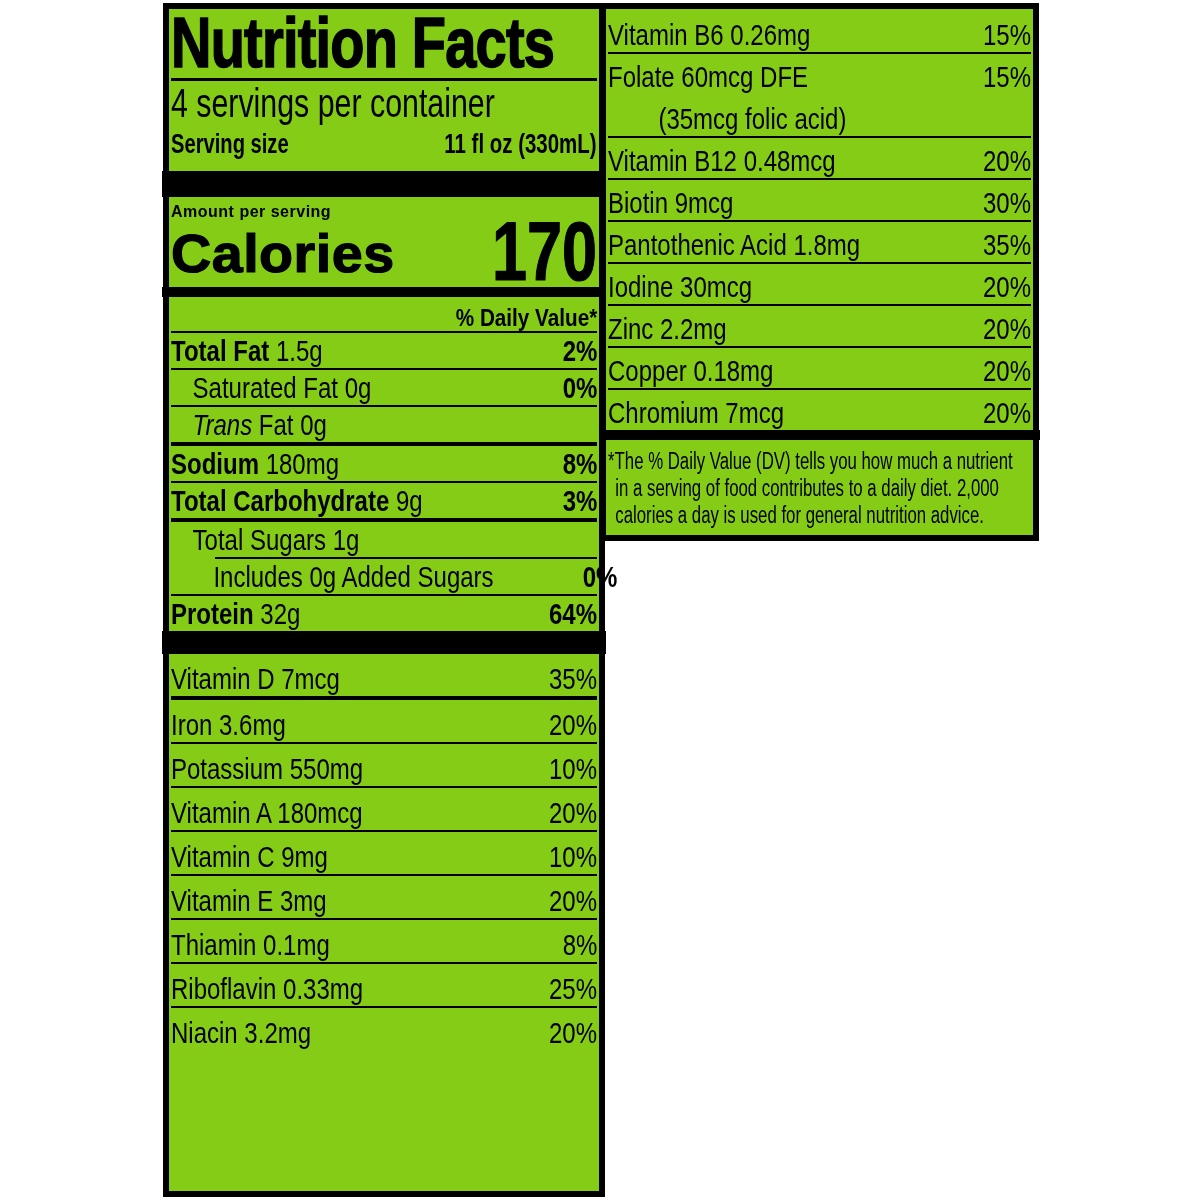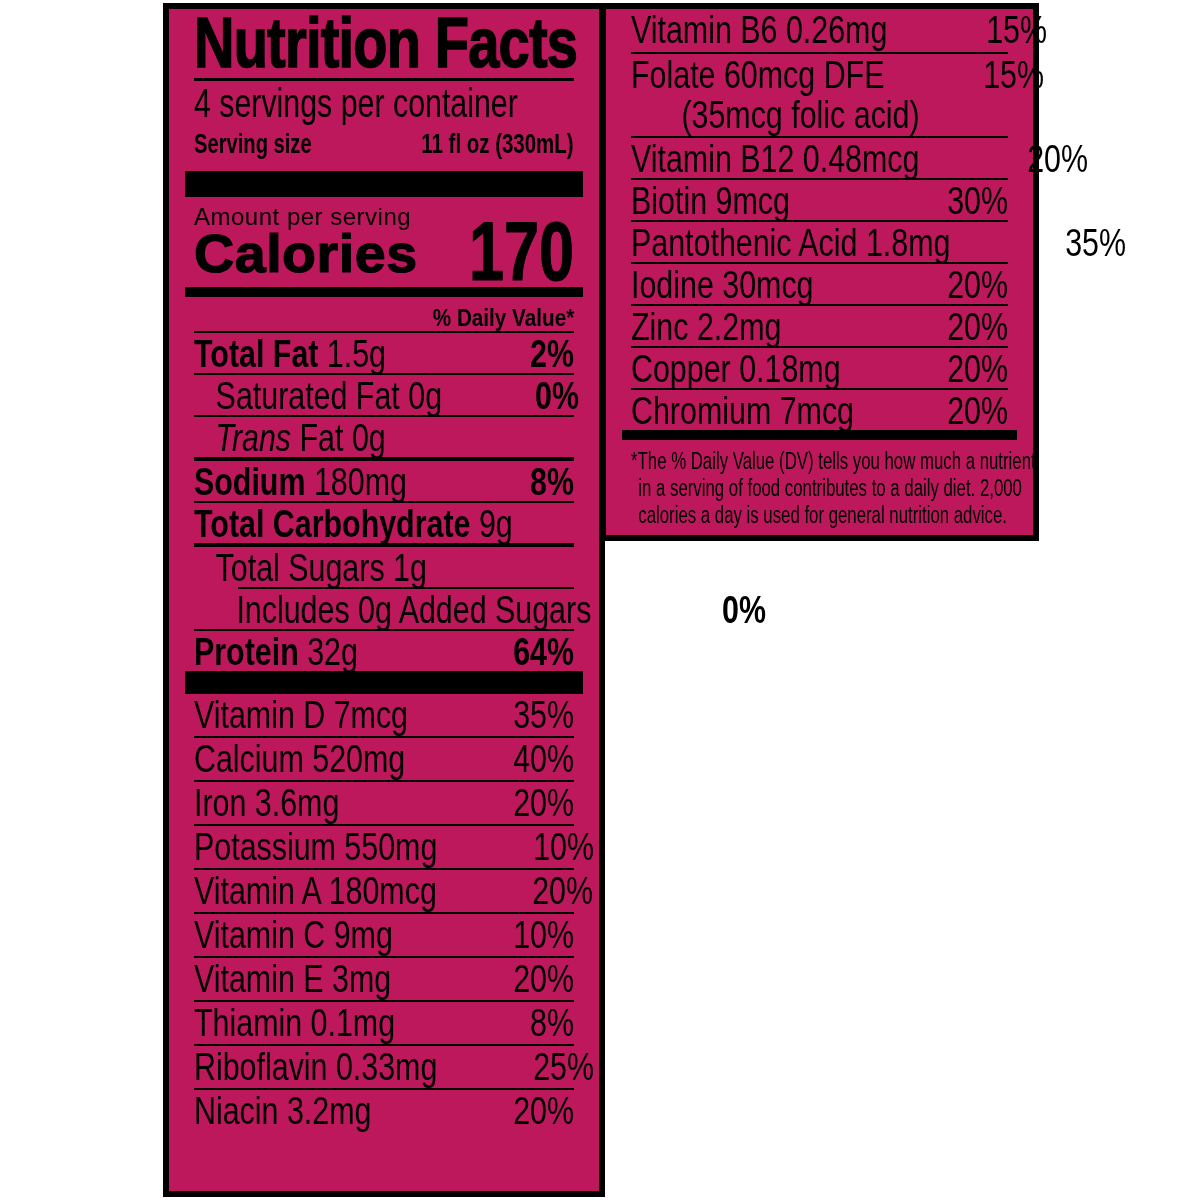--- a/index.html
+++ b/index.html
@@ -3,22 +3,22 @@
 <meta charset="utf-8">
 <style>
   html,body{margin:0;padding:0;}
   body{
     width:1200px;height:1200px;position:relative;
     background:#ffffff;color:#000;
     font-family:"Liberation Sans", sans-serif;
     overflow:hidden;
   }
   .panel{
-    position:absolute;background:#be185d;border:6px solid #000;
-    box-sizing:border-box;padding:0 25px;
+    position:absolute;background:#84cc16;border:6px solid #000;
+    box-sizing:border-box;padding:0 2px;
   }
   #panel-left{left:163px;top:3px;width:442px;height:1194px;}
   #panel-right{left:600px;top:3px;width:439px;height:538px;}
 
   .bar{background:#000;margin:0 -9px;}
   .bar-top{height:26px;margin-top:2px;}
   .bar-thin{height:10px;}
   .bar-mid{height:23px;}
   .bar-foot{height:10px;}
 
@@ -38,21 +38,21 @@
     transform:scaleX(0.74);transform-origin:left center;margin-top:2px;
   }
   .serving-size{position:relative;height:48px;font-size:28px;line-height:46px;font-weight:bold;}
   .ss-label{position:absolute;left:0;top:0;white-space:nowrap;
     transform:scaleX(0.72);transform-origin:left center;}
   .ss-value{position:absolute;right:0;top:0;white-space:nowrap;
     transform:scaleX(0.73);transform-origin:right center;}
 
   .cal-block{position:relative;height:90px;}
   .aps{
-    padding-top:6px;font-size:24px;font-weight:normal;letter-spacing:.5px;
+    padding-top:6px;font-size:16px;font-weight:bold;letter-spacing:.5px;
     white-space:nowrap;
   }
   .cal-label{
     position:absolute;left:0;bottom:3px;font-size:54px;font-weight:900;
     letter-spacing:.5px;white-space:nowrap;
     transform:scaleX(1.03);transform-origin:left center;
     -webkit-text-stroke:1.2px #000;
   }
   .cal-value{
     position:absolute;right:0;bottom:-2px;font-size:84px;line-height:76px;
@@ -60,22 +60,22 @@
     transform:scaleX(0.75);transform-origin:right center;
     -webkit-text-stroke:1.2px #000;
   }
 
   .dv-header{height:34px;display:flex;align-items:center;}
   .dv-text{
     margin-left:auto;font-size:23px;font-weight:bold;padding-top:8px;
     white-space:nowrap;transform:scaleX(0.90);transform-origin:right center;
   }
 
-  .nrow{display:flex;align-items:flex-start;font-size:38px;gap:20px;}
-  #main-rows .nrow{height:40px;}
+  .nrow{display:flex;align-items:flex-end;font-size:30px;}
+  #main-rows .nrow{height:27px;margin-top:8px;}
   #vit-rows-left .nrow{height:42px;}
   #right-rows .nrow{height:40px;}
   #right-rows .nrow.first{height:43px;}
   #right-rows .nrow.subrow{height:42px;}
 
   .nm{white-space:nowrap;transform:scaleX(0.80);transform-origin:left center;}
   .pct{margin-left:auto;white-space:nowrap;transform:scaleX(0.80);transform-origin:right center;}
   .b{font-weight:bold;}
   .i{font-style:italic;}
   .ind1{padding-left:27px;}
@@ -149,24 +149,20 @@
         <span class="pct b">64%</span>
       </div>
     </div>
   <div class="bar bar-mid"></div>
   <div id="vit-rows-left">
       <div class="nrow">
         <span class="nm">Vitamin D 7mcg</span>
         <span class="pct">35%</span>
       </div>
       <div class="hr"></div>
-      <div class="nrow">
-        <span class="nm">Calcium 520mg</span>
-        <span class="pct">40%</span>
-      </div>
       <div class="hr"></div>
       <div class="nrow">
         <span class="nm">Iron 3.6mg</span>
         <span class="pct">20%</span>
       </div>
       <div class="hr"></div>
       <div class="nrow">
         <span class="nm">Potassium 550mg</span>
         <span class="pct">10%</span>
       </div>

